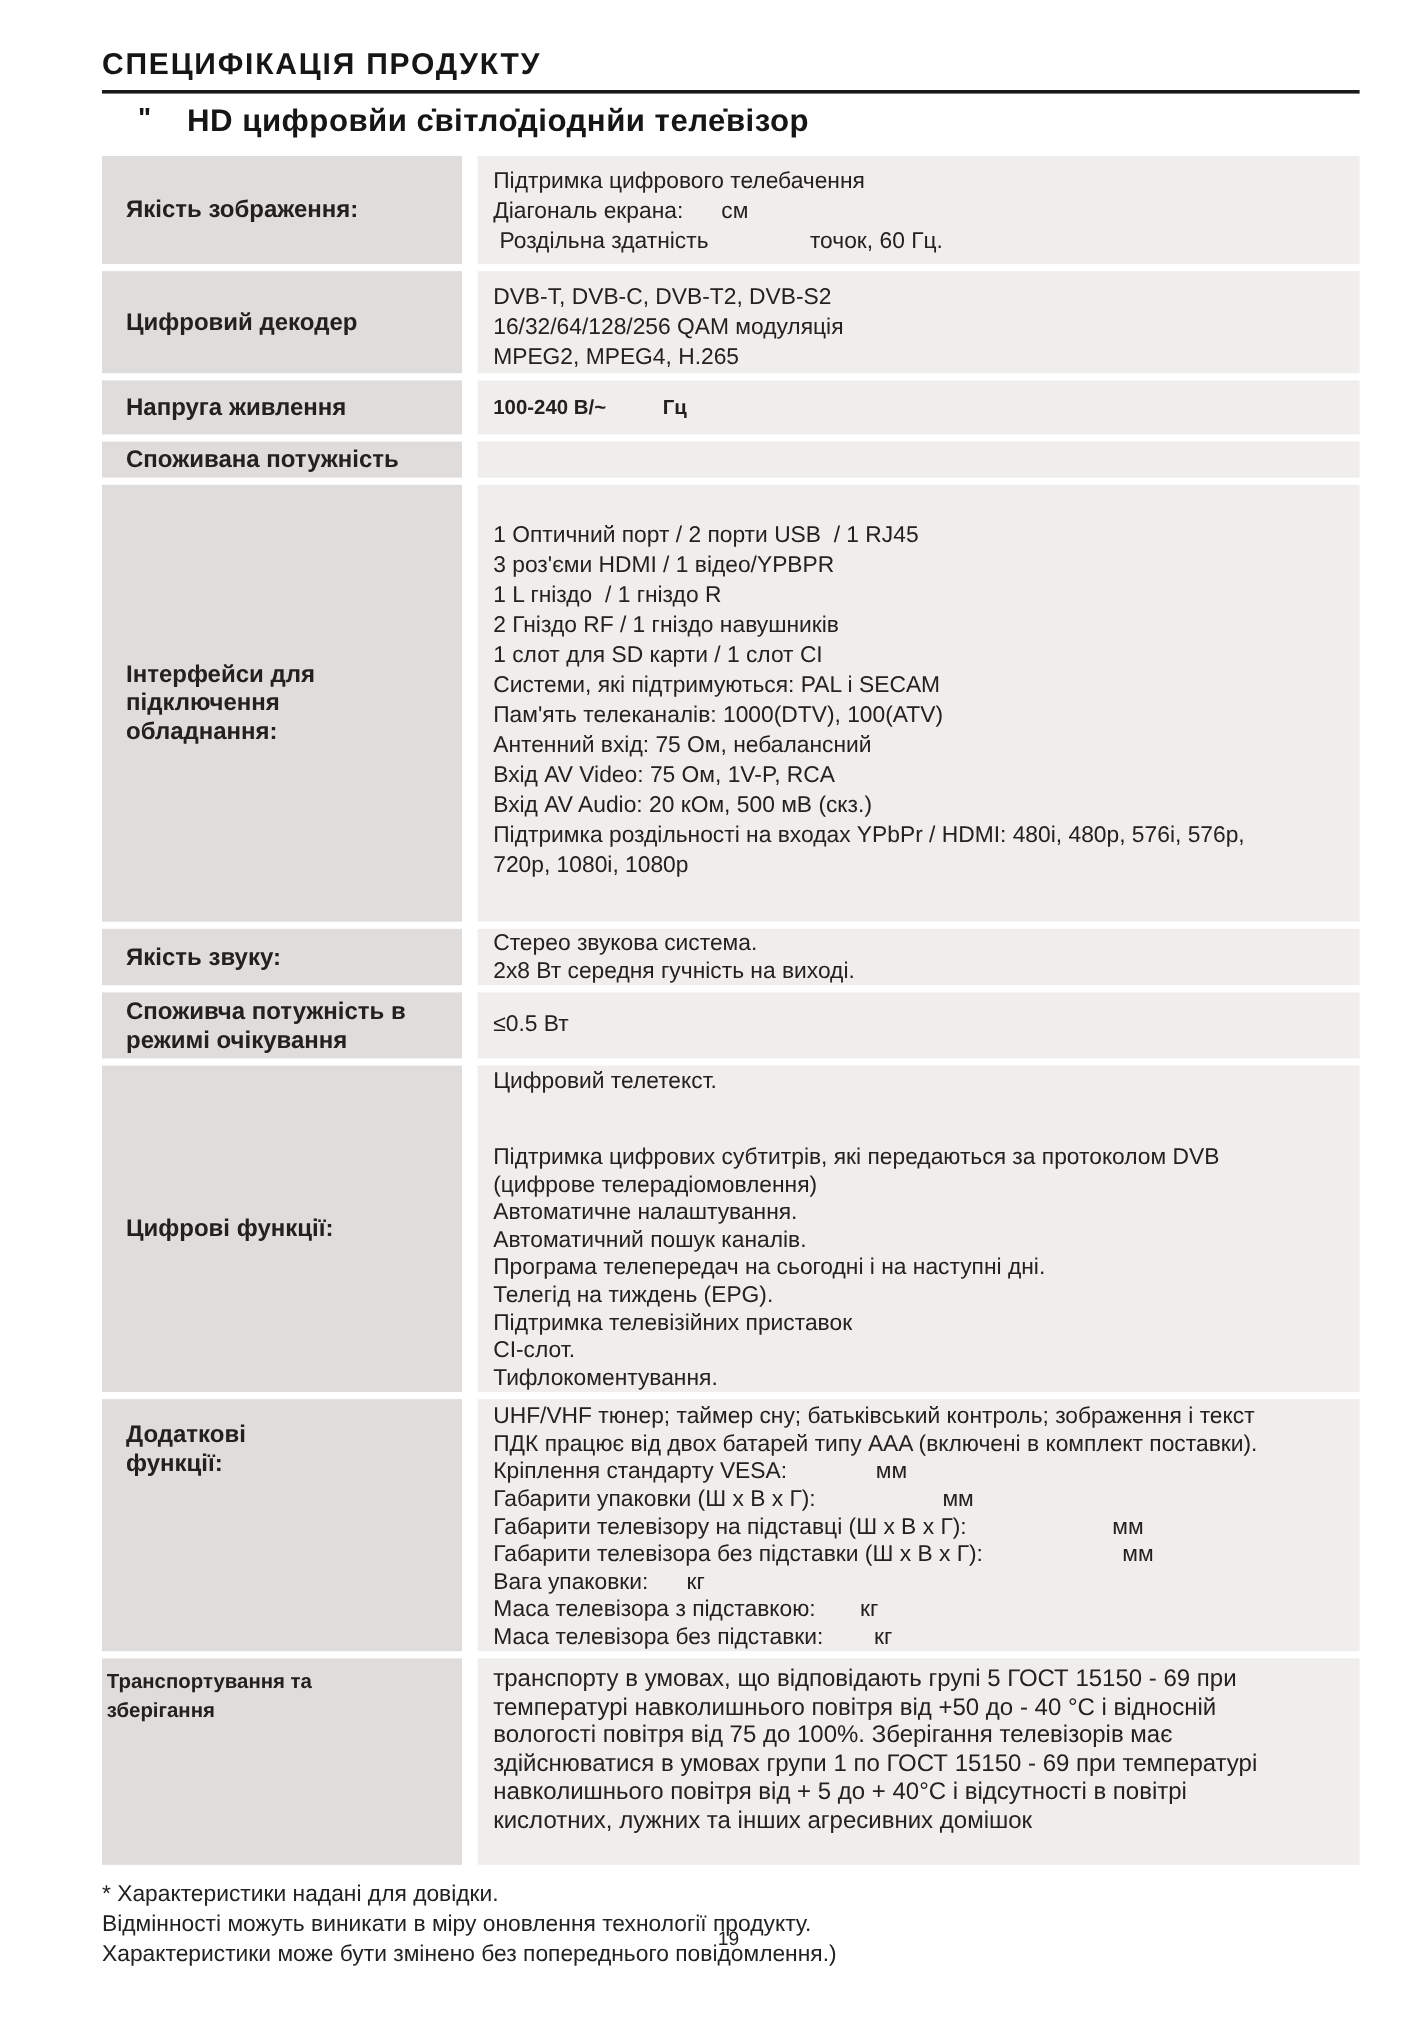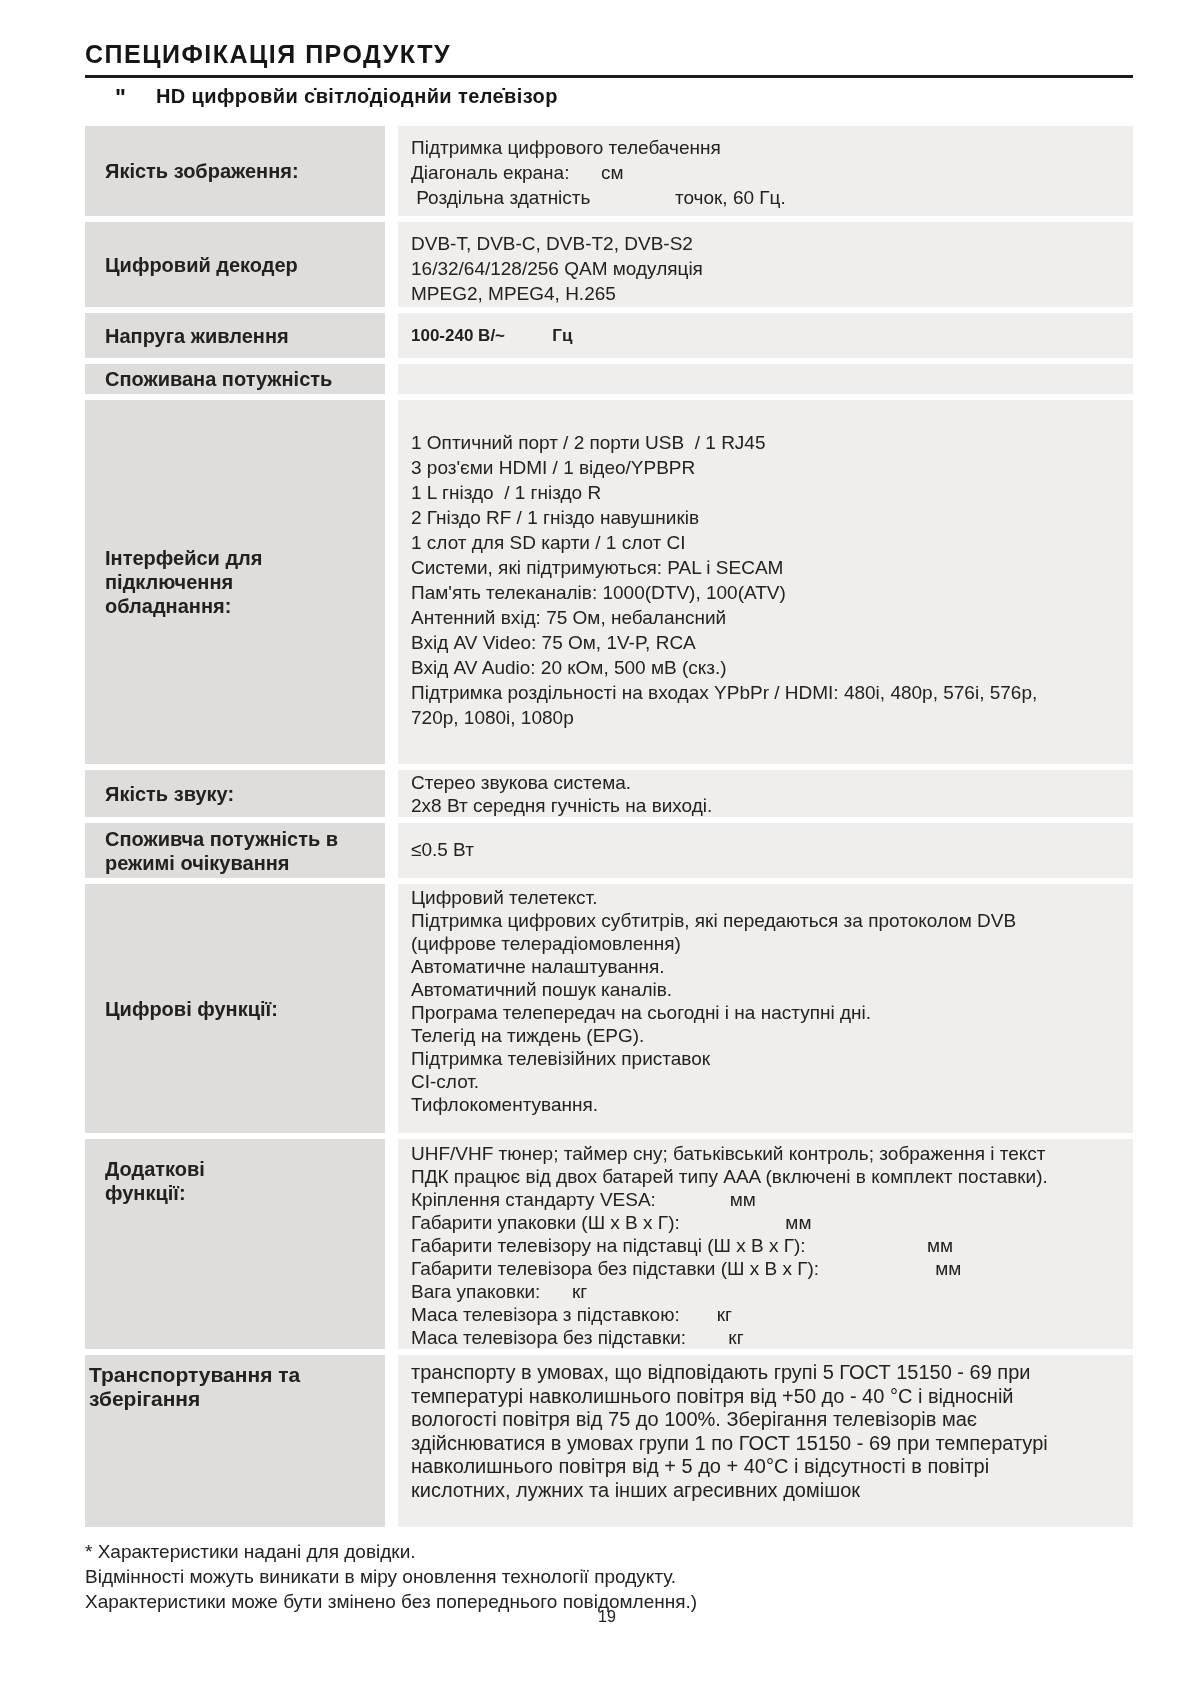--- a/index.html
+++ b/index.html
@@ -12,34 +12,34 @@
 
   .doc-title{
     font-size:25px;font-weight:bold;letter-spacing:1.5px;
     margin:0 0 6px 0;color:#161616;
   }
   .title-rule{height:3px;background:#1a1a1a;width:1048px;margin-bottom:7px;}
 
   .subtitle-row{display:flex;align-items:flex-start;margin:2px 0 14px 0;}
   .subtitle-quote{font-weight:bold;font-size:23px;margin-left:30px;color:#161616;}
   .subtitle-text{
-    font-weight:bold;font-size:20px;letter-spacing:0.4px;
+    font-weight:bold;font-size:26px;letter-spacing:0.4px;
     margin-left:30px;color:#161616;white-space:pre;
   }
 
   .spec-table{width:1048px;}
   .spec-row{display:flex;margin-bottom:6px;}
   .spec-label{
     width:300px;min-width:300px;background:var(--label-bg,#dedddb);
     display:flex;align-items:center;
     font-weight:bold;font-size:20px;line-height:24px;
     padding-left:20px;box-sizing:border-box;
     white-space:pre-wrap;color:#222120;
   }
-  .spec-label.flush{padding-left:4px;align-items:flex-start;padding-top:8px;font-size:21px;}
+  .spec-label.flush{padding-left:4px;align-items:flex-start;padding-top:8px;font-size:17px;}
   .spec-value{
     flex:1;margin-left:13px;background:var(--value-bg,#efeeec);
     font-size:19px;padding-left:13px;padding-right:6px;box-sizing:border-box;
     color:#232221;
   }
   .spec-value .line{white-space:pre-wrap;}
   .spec-value.vbold .line{font-weight:bold;font-size:17px;}
   .spec-value.vlarge .line{font-size:20px;}
 
   .footnotes{margin-top:12px;font-size:19px;line-height:25px;color:#232221;}
@@ -123,21 +123,21 @@
           <div class="spec-label" style="min-height: 55px;">Споживча потужність в
 режимі очікування</div>
           <div class="spec-value" style="min-height: 55px; padding-top: 15px;">
             <div class="line" style="line-height: 23px;">≤0.5 Вт</div>
           </div>
         </div>
         <div class="spec-row">
           <div class="spec-label" style="min-height: 249px;">Цифрові функції:</div>
           <div class="spec-value" style="min-height: 249px; padding-top: 2px;">
             <div class="line" style="line-height: 23px;">Цифровий телетекст.</div>
-            <div class="line" style="line-height: 23px;">Підтримка цифрових субтитрів, які передаються за протоколом DVB</div>
+            <div class="line" style="line-height: 23px; margin-top: 40px;">Підтримка цифрових субтитрів, які передаються за протоколом DVB</div>
             <div class="line" style="line-height: 23px;">(цифрове телерадіомовлення)</div>
             <div class="line" style="line-height: 23px;">Автоматичне налаштування.</div>
             <div class="line" style="line-height: 23px;">Автоматичний пошук каналів.</div>
             <div class="line" style="line-height: 23px;">Програма телепередач на сьогодні і на наступні дні.</div>
             <div class="line" style="line-height: 23px;">Телегід на тиждень (EPG).</div>
             <div class="line" style="line-height: 23px;">Підтримка телевізійних приставок</div>
             <div class="line" style="line-height: 23px;">CI-слот.</div>
             <div class="line" style="line-height: 23px;">Тифлокоментування.</div>
           </div>
         </div>

